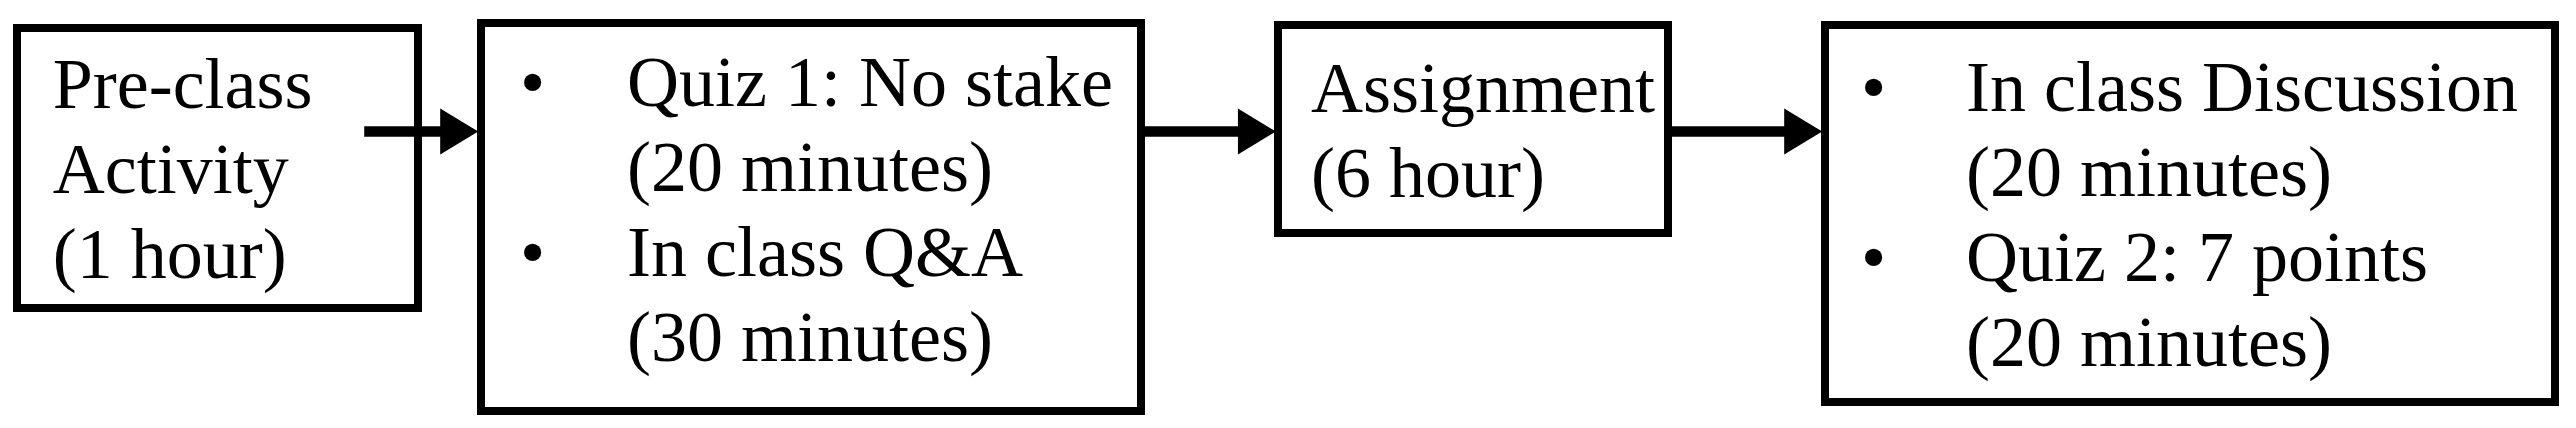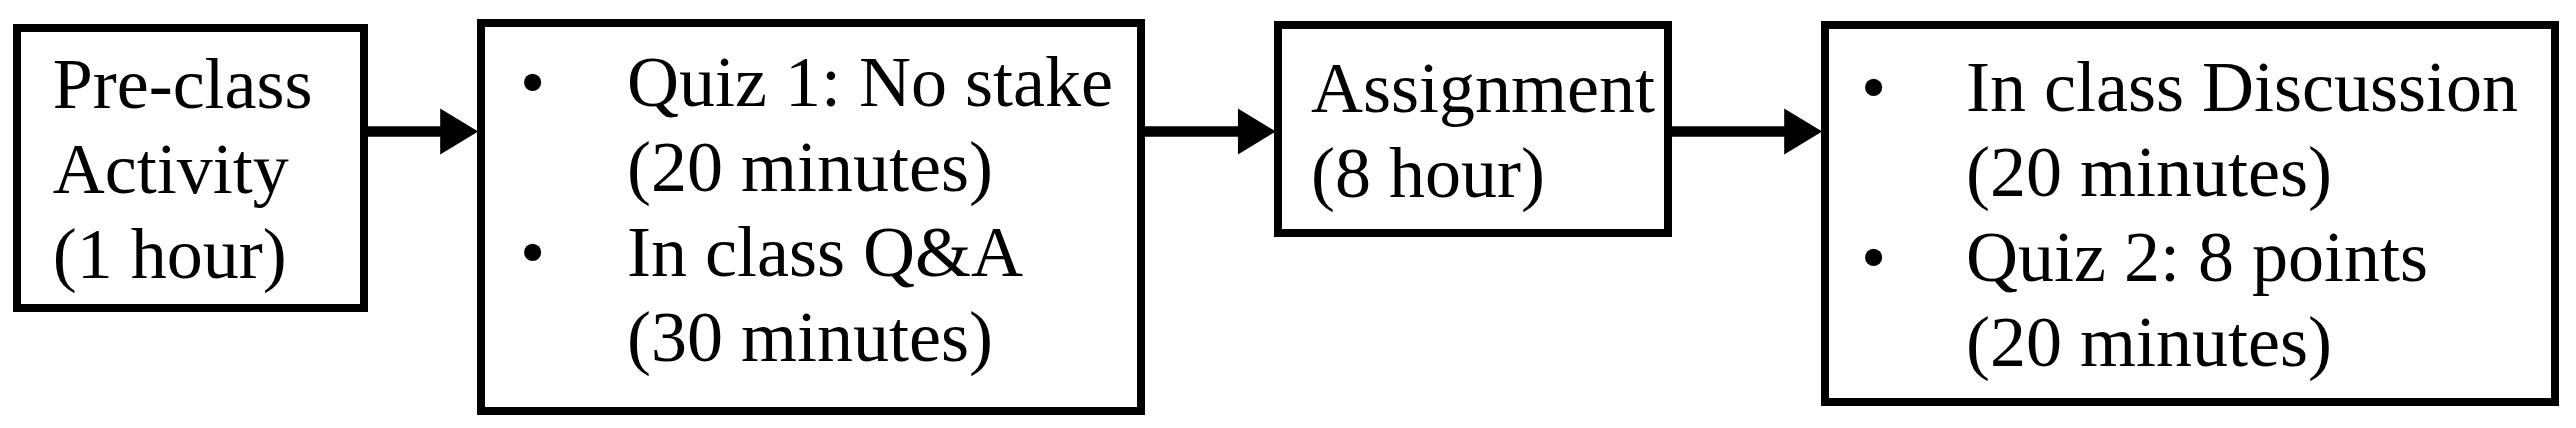--- a/index.html
+++ b/index.html
@@ -22,21 +22,21 @@
     font-family: "Liberation Serif", "DejaVu Serif", serif;
     color: var(--text-color);
     font-size: 72px;
     line-height: 85px;
   }
   .box {
     position: absolute;
     border: 8px solid var(--line-color);
     background: var(--bg-color);
   }
-  .box-1 { left: 12.7px;   top: 24px; width: 355px; height: 288px; padding: 9.5px 0 0 32px; }
+  .box-1 { left: 12.7px;   top: 24px; width: 409px; height: 288px; padding: 9.5px 0 0 32px; }
   .box-2 { left: 477px;  top: 19px; width: 668px; height: 396px; padding-top: 12.7px; }
   .box-3 { left: 1274px; top: 20.7px; width: 398px; height: 216px; padding: 17.5px 0 0 29px; }
   .box-4 { left: 1821px; top: 20.7px; width: 738px; height: 385px; padding-top: 16px; }
   .node-text { white-space: pre-line; }
   ul.bullets { list-style: none; }
   ul.bullets li { position: relative; }
   .box-2 li { padding-left: 142px; }
   .box-2 .bullet { position: absolute; left: 35px; top: 0; }
   .box-4 li { padding-left: 137px; }
   .box-4 .bullet { position: absolute; left: 32px; top: 0; }
@@ -77,37 +77,37 @@
     </ul>
   </div>
 
   <svg class="arrow arrow-2" width="134" height="57" viewBox="0 0 168 72" xmlns="http://www.w3.org/2000/svg">
     <line x1="0" y1="36" x2="124" y2="36" stroke="currentColor" stroke-width="13"></line>
     <polygon points="118,7 166,36 118,65" fill="currentColor"></polygon>
   </svg>
 
   <div class="box box-3">
     <div class="node-text">Assignment
-(8 hour)</div>
+(6 hour)</div>
   </div>
 
   <svg class="arrow arrow-3" width="154" height="57" viewBox="0 0 194 72" xmlns="http://www.w3.org/2000/svg">
     <line x1="0" y1="36" x2="150" y2="36" stroke="currentColor" stroke-width="13"></line>
     <polygon points="144,7 192,36 144,65" fill="currentColor"></polygon>
   </svg>
 
   <div class="box box-4">
     <ul class="bullets">
       <li>
         <span class="bullet">•</span>
         <span class="item-text">In class Discussion
 (20 minutes)</span>
       </li>
       <li>
         <span class="bullet">•</span>
-        <span class="item-text">Quiz 2: 8 points
+        <span class="item-text">Quiz 2: 7 points
 (20 minutes)</span>
       </li>
     </ul>
   </div>
 
 </div>
 
 
 </body></html>

